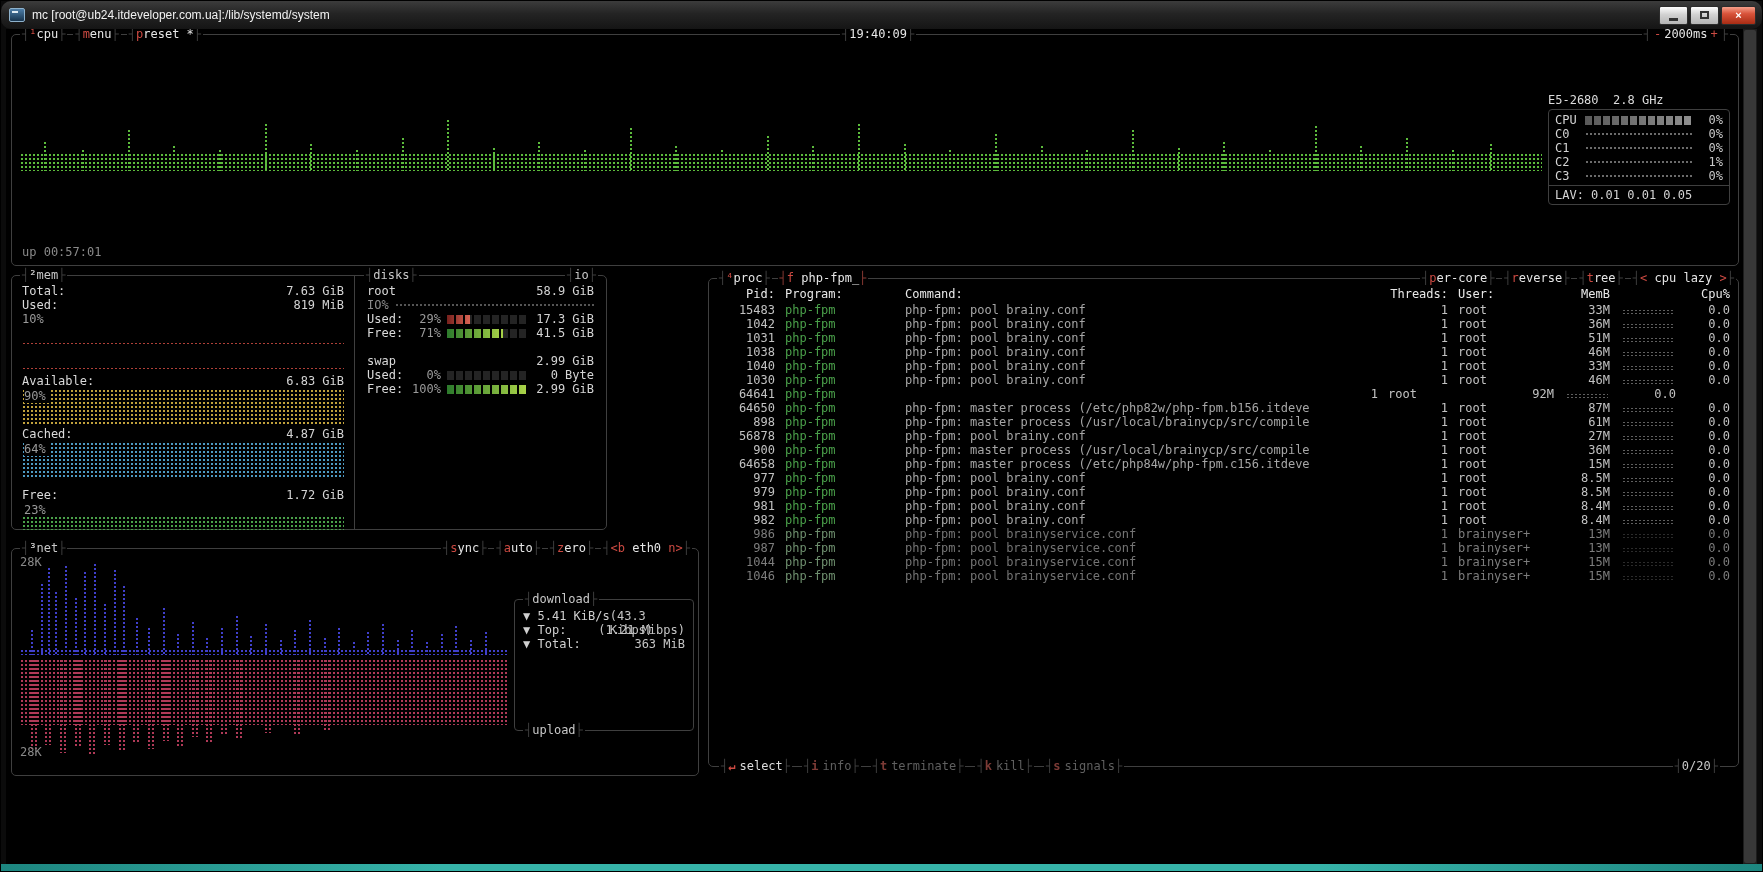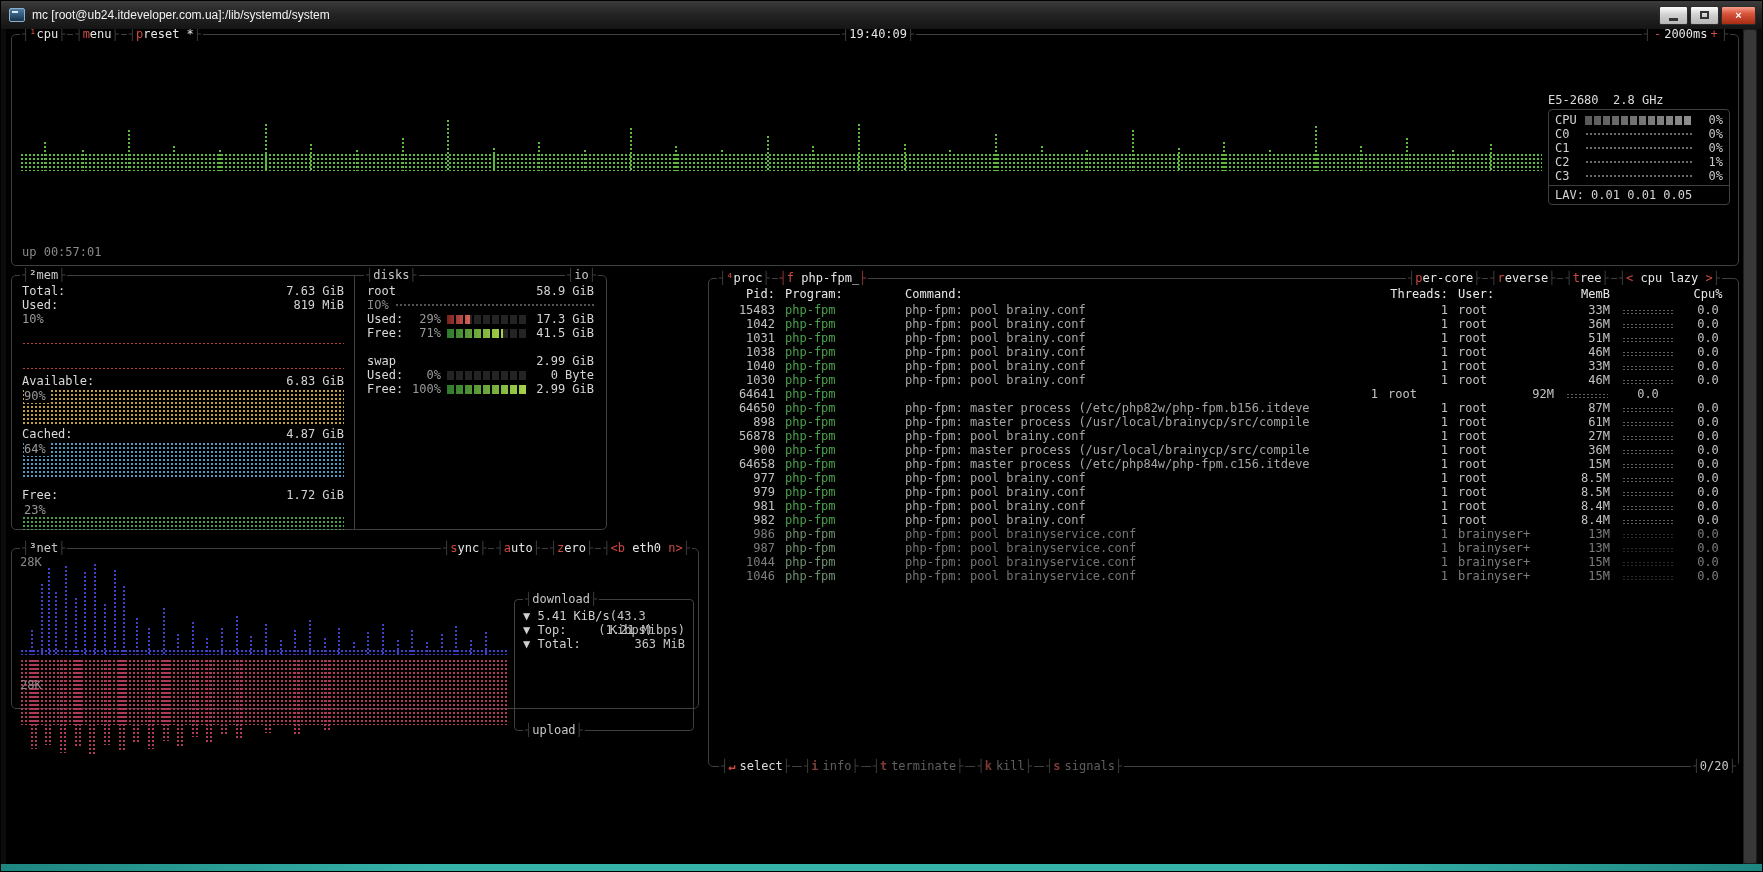--- a/index.html
+++ b/index.html
@@ -19,21 +19,21 @@
     --cyan:#4d9bc4;
     --redline:#b04038;
     --blue:#4040cc;
     --magenta:#b03a58;
   }
 
   
   .window { position:relative; width:1763px; height:872px; background:#0b0b0b; border:1px solid #000; overflow:hidden; }
   .titlebar { position:absolute; top:0; left:0; right:0; height:28px;
     background:linear-gradient(#3c3c3c,#242424 45%,#151515); display:flex; align-items:center;
-    font-family:"Liberation Sans", sans-serif; font-size:12px; color:#f2f2f2; }
+    font-family:"Liberation Sans", sans-serif; font-size:12px; color:#f2f2f2;border-radius:10px; }
   .win-icon { width:16px; height:14px; margin:0 7px 0 8px; background:linear-gradient(#4d7ea8,#17344e);
     border:1px solid #8fb2cc; border-radius:2px; position:relative; }
   .win-icon::after { content:""; position:absolute; left:2px; top:2px; width:6px; height:2px; background:#dfeaf2; }
   .win-title { flex:1; white-space:nowrap; overflow:hidden; }
   .win-btns { display:flex; gap:2px; margin-right:6px; }
   .wbtn { width:29px; height:19px; border:1px solid #2c2c2c; border-radius:2px;
     background:linear-gradient(#fdfdfd,#d2d2d2 45%,#b5b5b5); display:flex; align-items:center; justify-content:center;
     color:#222; font-size:11px; }
   .wbtn .g-min { width:9px; height:3px; background:#333; margin-top:8px; }
   .wbtn .g-max { width:9px; height:8px; border:2px solid #333; }
@@ -113,21 +113,21 @@
   .mg-free .band { bottom:0; height:14px; }
   .io-row { display:flex; align-items:center; gap:6px; height:14px; color:#8c8c8c; }
   .io-row .leader { color:#555; }
   .meter-row { display:flex; align-items:center; height:14px; gap:6px; }
   .mlabel { width:38px; color:#dadada; }
   .mpct { width:30px; text-align:right; color:#9a9a9a; }
   .mval { width:62px; text-align:right; color:#d4d4d4; }
   .dgap { height:14px; }
 
   
-  .net-box { left:5px; top:519px; width:688px; height:161px; }
+  .net-box { left:5px; top:519px; width:688px; height:228px; }
   .scale { position:absolute; color:var(--dim); z-index:2; background:transparent; }
   .scale.top { left:8px; top:6px; }
   .scale.bottom { left:8px; bottom:16px; }
   .ngraph { position:absolute; left:8px; top:6px; width:488px; height:204px; }
   .ndown { position:absolute; left:0; right:0; top:0; height:100px; color:var(--blue); }
   .ndown .base { position:absolute; left:0; right:0; bottom:0; height:6px; }
   .nup { position:absolute; left:0; right:0; top:104px; height:100px; color:var(--magenta); }
   .nup .band { position:absolute; left:0; right:0; top:0; height:66px; }
   .usp { position:absolute; top:0; width:7px; }
   .netinfo { position:absolute; left:502px; top:50px; width:180px; height:132px; border:1px solid var(--border); border-radius:4px; }
@@ -142,41 +142,41 @@
   
   .proc-box { left:702px; top:249px; width:1031px; height:489px; }
   .proc-box .titles.left .tab.filter::before,
   .proc-box .titles.left .tab.filter::after { color:#8a3a34; }
   .phead, .prow { display:grid; grid-template-columns:56px 110px 1fr 60px 96px 46px 56px 44px;
     column-gap:10px; padding:0 8px 0 10px; height:14px; line-height:14px; }
   .phead { margin-top:8px; color:#e8e8e8; }
   .c-pid { text-align:right; }
   .c-thr { text-align:right; }
   .c-mem { text-align:right; }
-  .c-cpu { text-align:center; }
+  .c-cpu { text-align:right; }
   .prows { margin-top:2px; }
   .prow { color:#c2c2c2; }
   .prow .c-prog { color:var(--pgreen); }
   .prow .c-cmd { color:#a6a6a6; white-space:pre; overflow:hidden; }
   .prow .c-dots { position:relative; }
   .prow .c-dots::after { content:""; position:absolute; left:2px; right:2px; bottom:3px; height:5px;
     background-image:radial-gradient(#5f5f5f 0.9px, transparent 1.2px); background-size:4px 3px; }
   .prow.dim { color:#7d7d7d; }
   .prow.dim .c-prog { color:#6e8f6e; }
   .prow.dim .c-cmd { color:#747474; }
   .prow.dim .c-dots::after { opacity:.45; }
   .pfoot { position:absolute; bottom:-8px; left:10px; display:flex; gap:10px; z-index:3; }
   .fitem { background:#000; padding:0 2px; line-height:15px; color:#5f5f5f; white-space:nowrap; }
   .fitem::before { content:"┤"; color:var(--border); }
   .fitem::after  { content:"├"; color:var(--border); }
   .fitem .hk { color:#7d3b36; }
   .fitem .lbl { color:#5f5f5f; padding-left:4px; }
   .fitem.active .hk { color:var(--hk); }
   .fitem.active .lbl { color:#dcdcdc; }
-  .counter-tab { position:absolute; bottom:-8px; right:0; }
+  .counter-tab { position:absolute; bottom:-8px; right:18px; }
 </style>
 </head>
 <body>
 
 <div class="window">
 
   <div class="titlebar">
     <span class="win-icon"></span>
     <span class="win-title">mc [root@ub24.itdeveloper.com.ua]:/lib/systemd/system</span>
     <span class="win-btns">
@@ -481,21 +481,21 @@
           </div>
           <span class="btab tab-bottom">upload</span>
         </div>
       </div>
 
       <div class="box proc-box">
         <div class="titles left">
           <span class="tab"><b class="hk">⁴</b><span>proc</span></span>
           <span class="tab filter"><b class="hk">f</b><span class="pre"> php-fpm_</span></span>
         </div>
-        <div class="titles right" style="right:16px;">
+        <div class="titles right" style="right:2px;">
           <span style="display:flex;gap:6px;">
 
               <span class="tab"><b class="hk">p</b><span>er-core</span></span>
 
               <span class="tab"><b class="hk">r</b><span>everse</span></span>
 
               <span class="tab"><b class="hk">t</b><span>ree</span></span>
             </span>
           <span class="tab"><b class="hk">&lt;</b><span class="pre"> cpu lazy </span><b class="hk">&gt;</b></span>
         </div>

